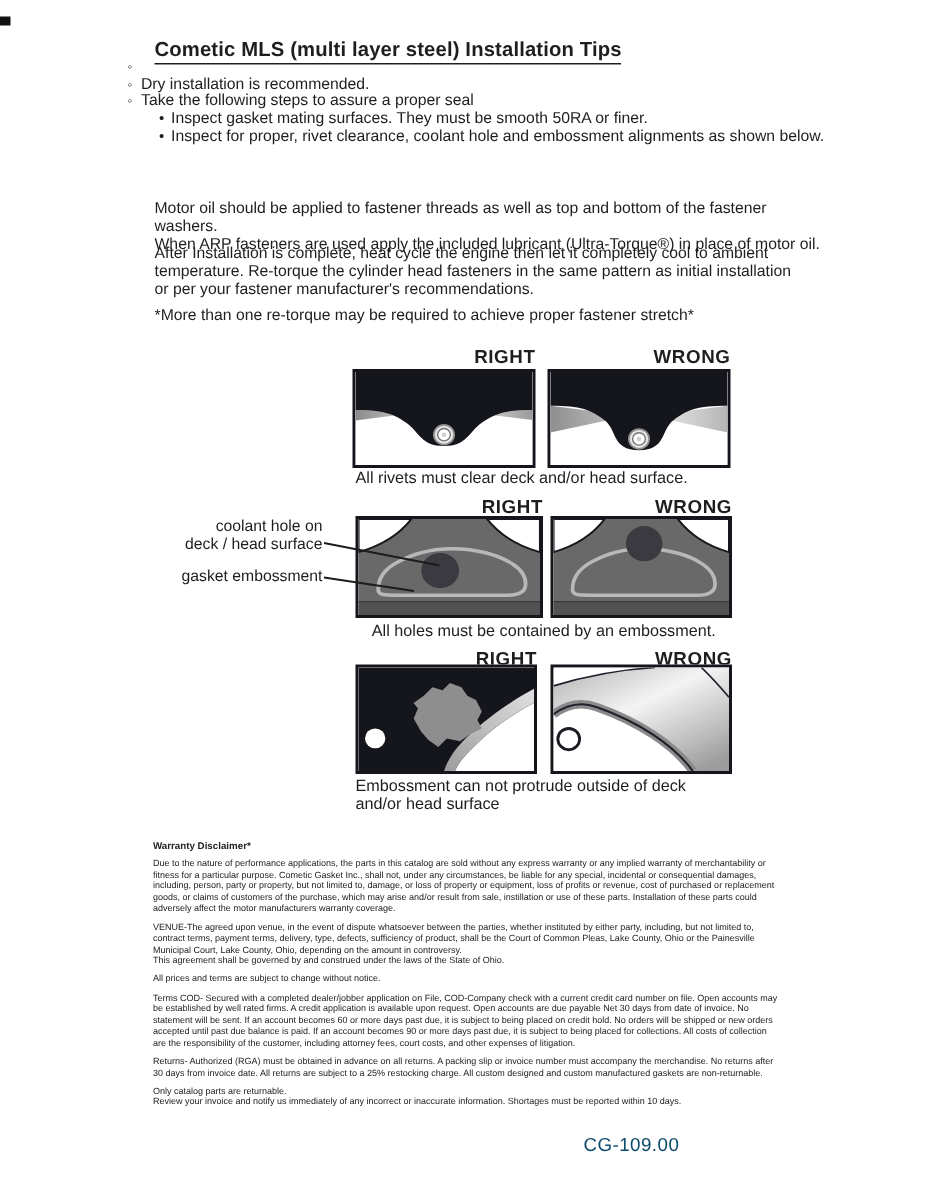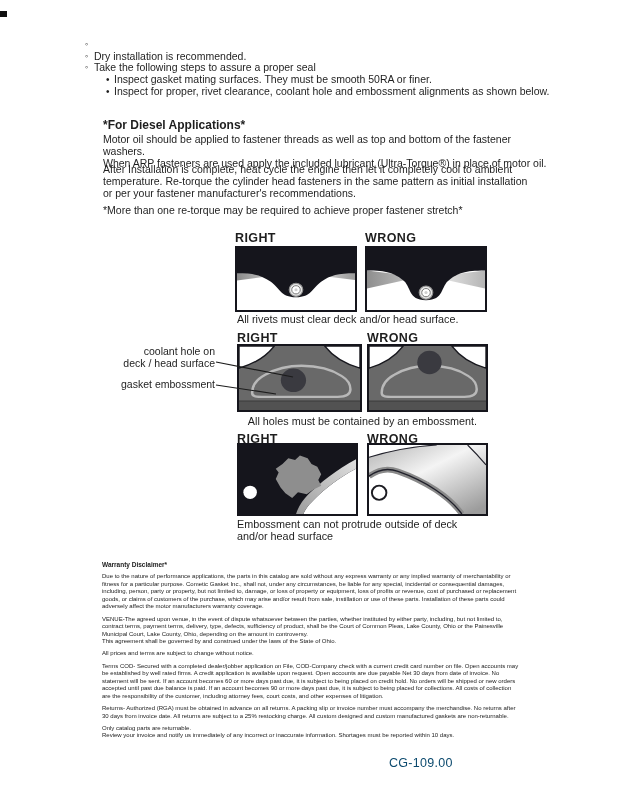--- a/index.html
+++ b/index.html
@@ -18,39 +18,40 @@
   
   .bullets{left:85px;top:39px;font-size:10.5px;line-height:11.7px;width:470px;}
   .bullet-row{display:flex;}
   .bullet-row .marker{width:9px;flex:0 0 9px;font-size:9px;line-height:11.7px;}
   .bullet-row.sub{margin-left:21px;}
   .bullet-row.sub .marker{width:8px;flex:0 0 8px;font-size:10px;}
   
   .diesel-head{left:103px;top:118px;font-size:12px;font-weight:bold;}
   .body-para{left:103px;font-size:10.5px;line-height:11.8px;width:450px;}
   
-  .rw-label{font-size:12.5px;font-weight:600;letter-spacing:.4px;text-align:left;}
+  .rw-label{font-size:12.5px;font-weight:600;letter-spacing:.4px;text-align:right;}
   .panel{border:2px solid #15151c;box-sizing:border-box;background:#fff;}
   .panel svg{display:block;width:100%;height:100%;}
   .caption{font-size:10.8px;line-height:12px;}
   .ann-label{font-size:10.5px;line-height:11.5px;text-align:right;}
   .legal{left:102px;width:418px;font-size:6px;line-height:7.6px;color:#222;}
   .legal p{margin:0 0 4.5px 0;white-space:pre-line;}
   .legal-head{font-size:6.5px;font-weight:bold;margin:0 0 6px 0;}
   .page-num{left:389px;top:756px;font-size:12.5px;color:#0c4a6e;letter-spacing:.3px;}
   .scan-mark{left:0;top:11px;width:7px;height:6px;background:#111;}
   .overlay-svg{pointer-events:none;}
 </style>
 </head>
 <body>
 
 <div class="page">
 
   <div class="abs scan-mark"></div>
 
+  <div class="abs doc-title">Cometic MLS (multi layer steel) Installation Tips</div>
 
   <div class="abs bullets">
     <div class="bullet-row">
       <span class="marker">◦</span>
     </div>
     <div class="bullet-row">
       <span class="marker">◦</span>
       <span>Dry installation is recommended.</span>
     </div>
     <div class="bullet-row">
@@ -60,21 +61,20 @@
     <div class="bullet-row sub">
       <span class="marker">•</span>
       <span>Inspect gasket mating surfaces.  They must be smooth 50RA or finer.</span>
     </div>
     <div class="bullet-row sub">
       <span class="marker">•</span>
       <span>Inspect for proper, rivet clearance, coolant hole and embossment alignments as shown below.</span>
     </div>
   </div>
 
-  <div class="abs diesel-head">*For Diesel Applications*</div>
   <div class="abs body-para pre" style="top:134px;">Motor oil should be applied to fastener threads as well as top and bottom of the fastener washers.
 When ARP fasteners are used apply the included lubricant (Ultra-Torque®) in place of motor oil.</div>
   <div class="abs body-para pre" style="top:164px;">After Installation is complete, heat cycle the engine then let it completely cool to ambient
 temperature. Re-torque the cylinder head fasteners in the same pattern as initial installation
 or per your fastener manufacturer's recommendations.</div>
   <div class="abs body-para" style="top:205px;">*More than one re-torque may be required to achieve proper fastener stretch*</div>
 
   <div class="abs rw-label" style="left:235px;top:231px;width:122px;">RIGHT</div>
   <div class="abs rw-label" style="left:365px;top:231px;width:122px;">WRONG</div>
 

